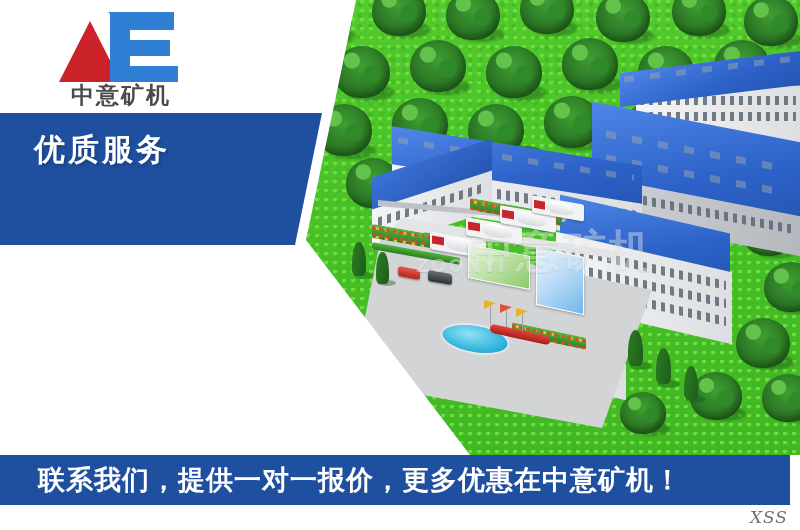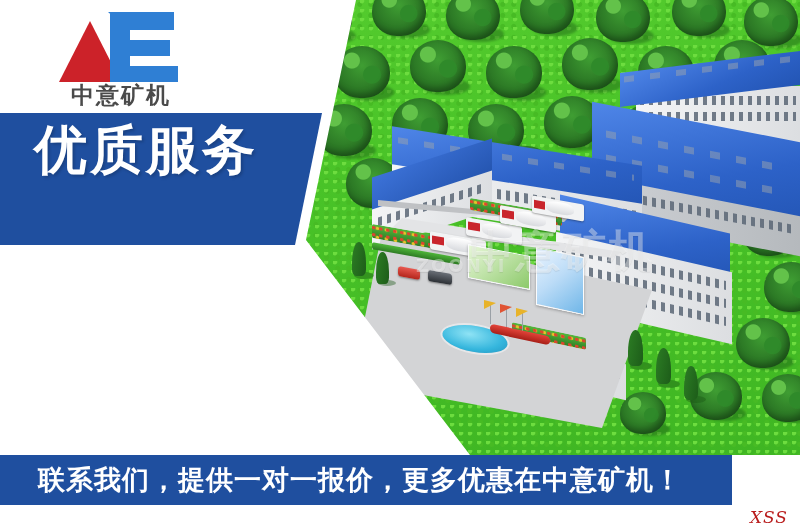--- a/index.html
+++ b/index.html
@@ -114,46 +114,46 @@
   .logo svg{display:block;}
   .logo-text{
     position:absolute;left:0;top:72px;width:150px;text-align:center;
     font-size:23px;font-weight:bold;color:#4a4a4a;letter-spacing:2px;
     font-family:"DejaVu Sans","Liberation Sans",sans-serif;
   }
 
   
   .headline{position:absolute;left:34px;top:118px;width:300px;}
   .headline .ln{
-    color:#ffffff;font-size:53px;font-weight:bold;line-height:63px;
+    color:#ffffff;font-size:31px;font-weight:bold;line-height:63px;
     letter-spacing:3px;white-space:nowrap;
     text-shadow:2px 2px 3px rgba(0,0,0,.18);
   }
 
   
   .bullets{position:absolute;left:40px;top:272px;}
   .bullets .bl{
     color:#1f4f9f;font-size:28px;line-height:45px;letter-spacing:2px;
     white-space:nowrap;
   }
 
   
   .banner{
-    position:absolute;left:0;top:455px;width:732px;height:50px;
+    position:absolute;left:0;top:455px;width:790px;height:50px;
     background:#1f4f9f;display:flex;align-items:center;
   }
   .banner .txt{
     color:#ffffff;font-size:27px;font-weight:bold;letter-spacing:1px;
     margin-left:38px;white-space:nowrap;
   }
   .footer{position:absolute;left:0;top:505px;width:800px;height:25px;background:#fff;}
   .xss{
     position:absolute;right:12px;top:507px;
     font-family:"DejaVu Serif","Liberation Serif",serif;
-    font-style:italic;font-size:17px;color:#b91c1c;letter-spacing:1px;
+    font-style:italic;font-size:17px;color:#737373;letter-spacing:1px;
   }
 </style>
 </head>
 <body>
 
 <div id="poster">
 
   <div class="photo">
     <div class="grass"></div>
 

